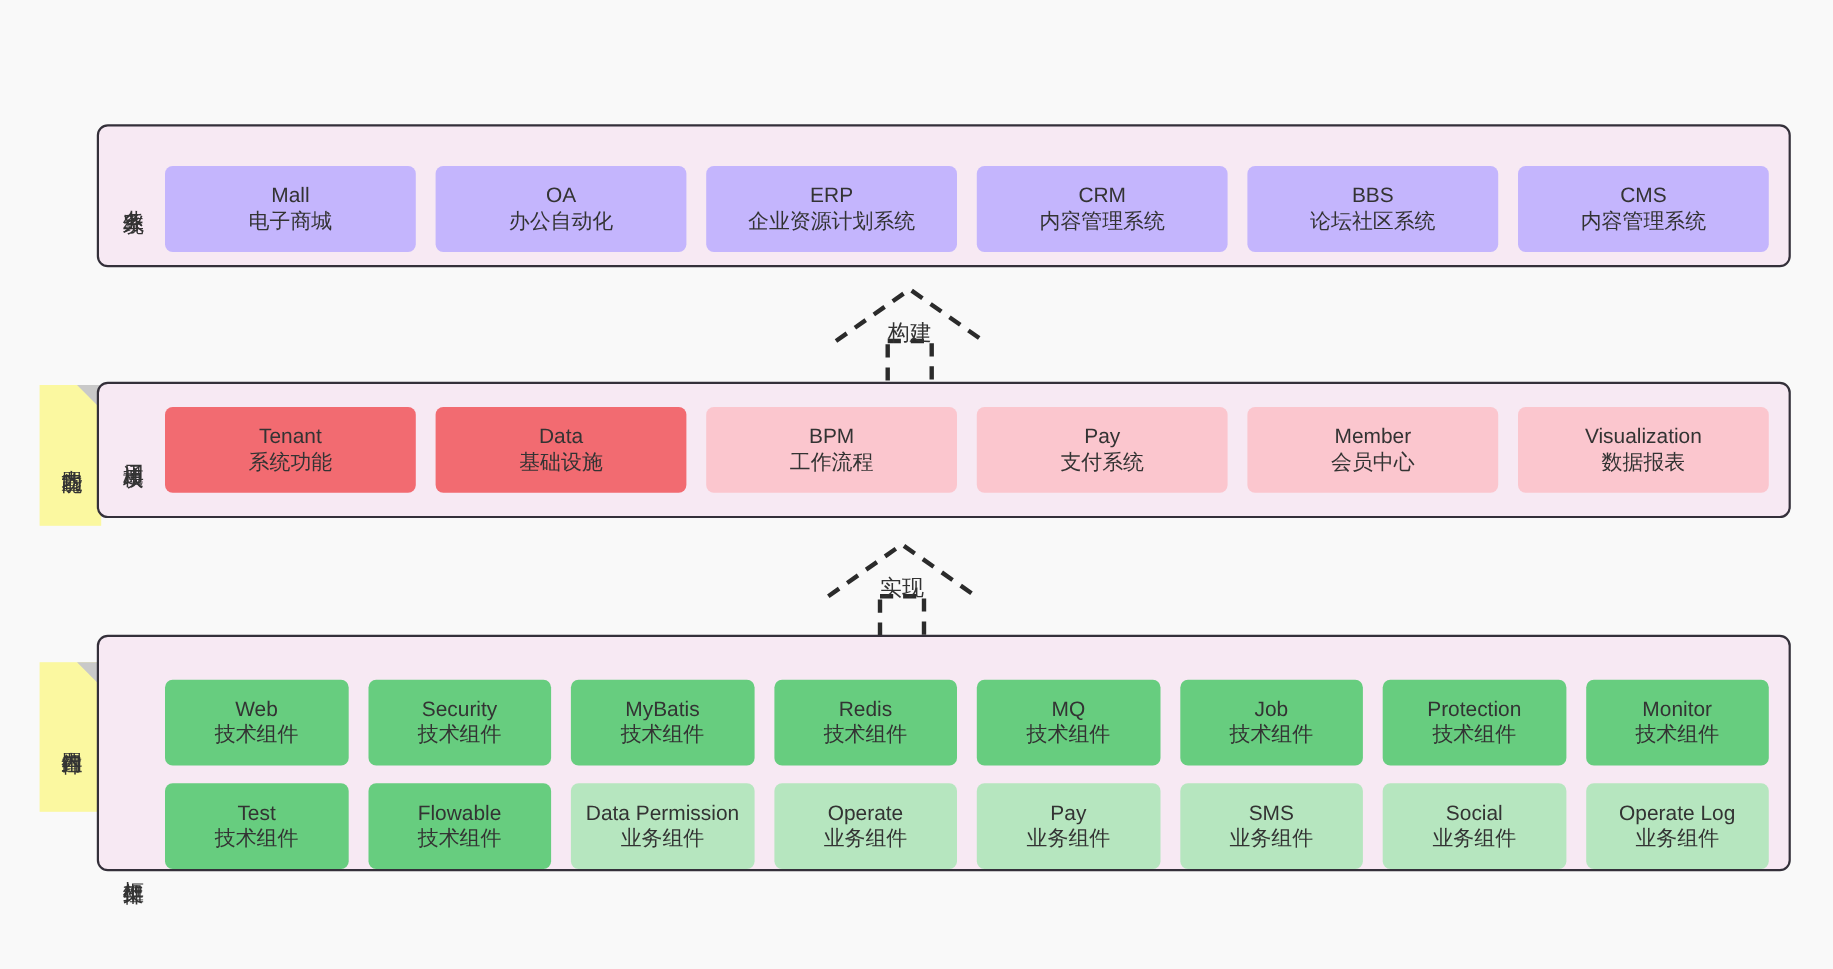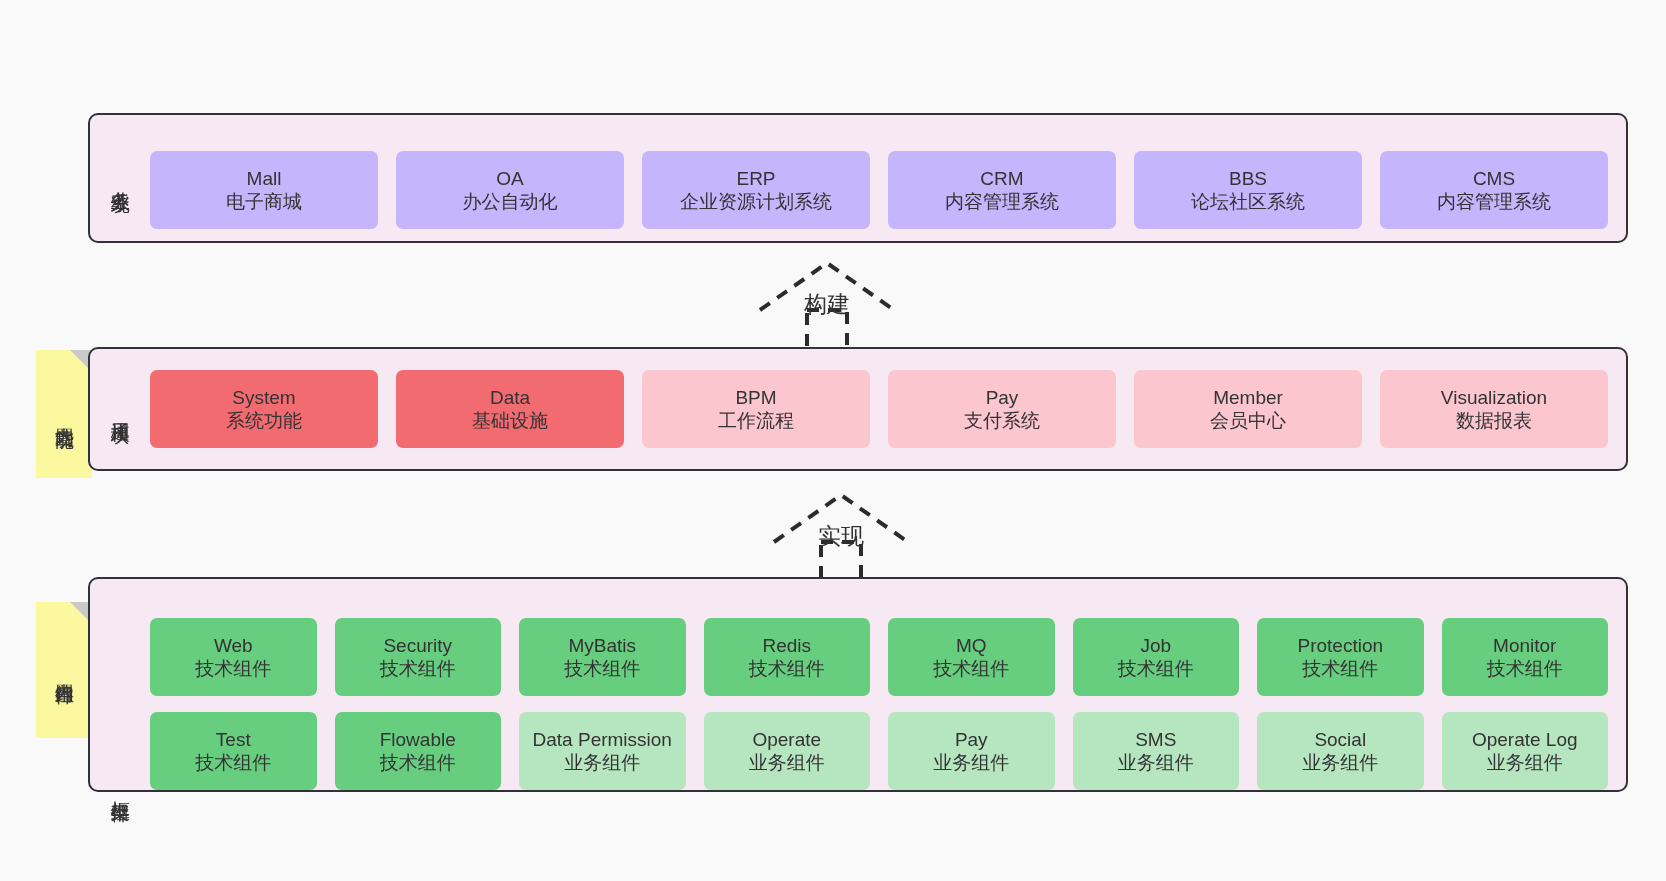--- a/index.html
+++ b/index.html
@@ -117,21 +117,21 @@
     width: 150px;
     height: 100px;
   }
   .connector svg { display: block; width: 150px; height: 100px; }
   .connector .conn-label {
     position: absolute;
     left: 0;
     right: 0;
     top: 34px;
     text-align: center;
-    font-size: 23px;
+    font-size: 20px;
     color: #333;
     background: transparent;
     pointer-events: none;
   }
 </style>
 </head>
 <body>
 
 <div class="canvas">
 
@@ -188,21 +188,21 @@
     <span>内置功能</span>
     <span class="note-fold"></span>
   </div>
 
   <div class="layer" style="left:88px; top:347px; width:1540px; height:124px;">
     <div class="layer-title">通用模块</div>
     <div class="layer-body">
       <div class="row">
 
         <div class="cell c-red">
-          <span class="ln">System</span>
+          <span class="ln">Tenant</span>
           <span class="ln">系统功能</span>
         </div>
 
         <div class="cell c-red">
           <span class="ln">Data</span>
           <span class="ln">基础设施</span>
         </div>
 
         <div class="cell c-pink">
           <span class="ln">BPM</span>
@@ -221,21 +221,21 @@
 
         <div class="cell c-pink">
           <span class="ln">Visualization</span>
           <span class="ln">数据报表</span>
         </div>
 
       </div>
     </div>
   </div>
 
-  <div class="connector" style="left:766px; top:487px;">
+  <div class="connector" style="left:745px; top:487px;">
     <svg viewBox="0 0 150 100" xmlns="http://www.w3.org/2000/svg" aria-hidden="true">
       <g fill="none" stroke="#2b2b2b" stroke-width="4" stroke-dasharray="12,9" stroke-linecap="butt">
         <path d="M8 55 L75 8 L142 55"></path>
         <path d="M55 55 L95 55 L95 96 L55 96 L55 55"></path>
       </g>
     </svg>
     <div class="conn-label">实现</div>
   </div>
 
   <div class="note" style="left:36px; top:602px; height:136px;">

